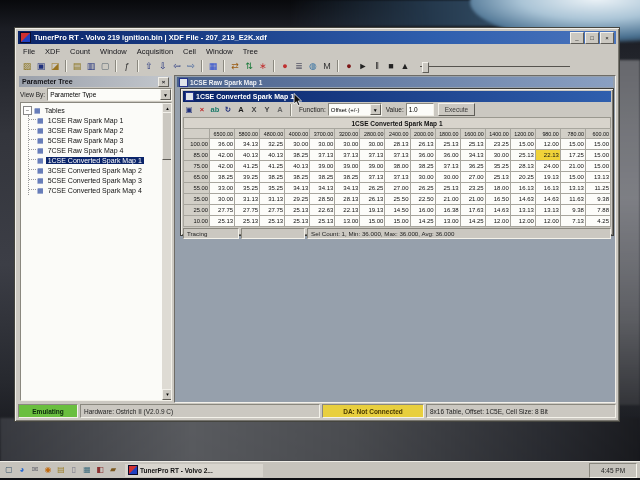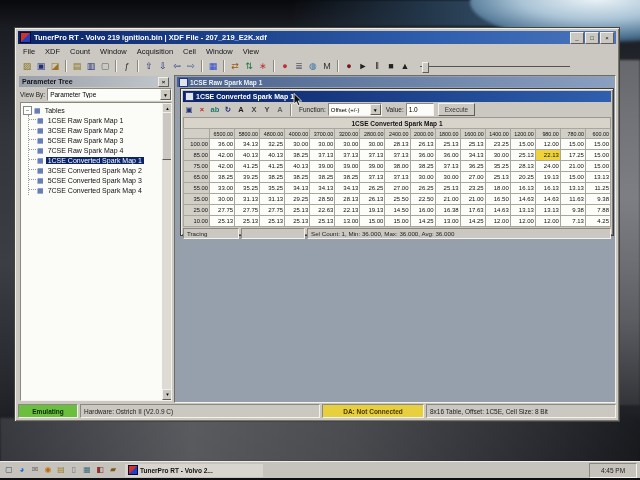--- a/index.html
+++ b/index.html
@@ -142,21 +142,21 @@
     </div>
 
     <div class="menubar">
         <span class="mi">File</span>
         <span class="mi">XDF</span>
         <span class="mi">Count</span>
         <span class="mi">Window</span>
         <span class="mi">Acquisition</span>
         <span class="mi">Cell</span>
         <span class="mi">Window</span>
-        <span class="mi">View</span>
+        <span class="mi">Tree</span>
       </div>
 
     <div class="toolbar">
       <span class="tbicons">
           <span class="tbi" style="color:#8a7420">▨</span>
           <span class="tbi" style="color:#1f2f7c">▣</span>
           <span class="tbi" style="color:#9a7420">◪</span>
           <span class="tsep"></span>
           <span class="tbi" style="color:#8a7420">▤</span>
           <span class="tbi" style="color:#1f2f7c">▥</span>

